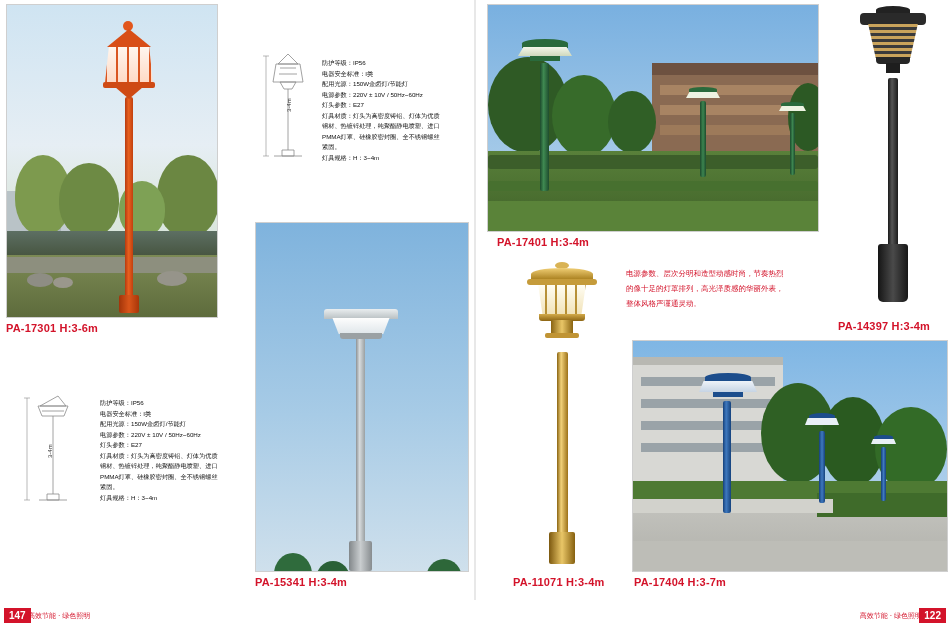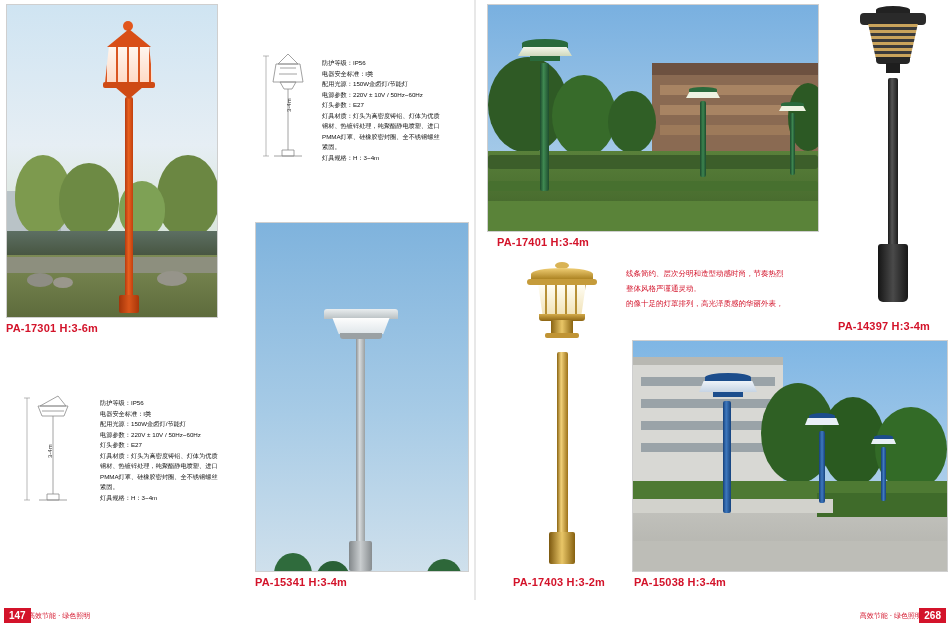--- a/index.html
+++ b/index.html
@@ -251,40 +251,40 @@
       <div style="position:absolute;left:18px;top:0;width:34px;height:8px;background:#222;border-radius:50% 50% 0 0;"></div>
       <div style="position:absolute;left:2px;top:7px;width:66px;height:12px;background:#2a2a2a;border-radius:4px;"></div>
       <div style="position:absolute;left:8px;top:18px;width:54px;height:34px;background:repeating-linear-gradient(#c9a35b 0 3px,#3a3a3a 3px 6px);clip-path:polygon(4% 0,96% 0,82% 100%,18% 100%);"></div>
       <div style="position:absolute;left:18px;top:51px;width:34px;height:7px;background:#262626;border-radius:0 0 4px 4px;"></div>
       <div style="position:absolute;left:28px;top:57px;width:14px;height:10px;background:#1e1e1e;"></div>
     </div>
   </div>
   <div class="caption" style="left:838px;top:320px;">PA-14397 H:3-4m</div>
 
   <div class="redcopy" style="left:626px;top:266px;width:200px;">
-    <div>线条简约、层次分明和造型动感时尚，节奏热烈</div>
+    <div>电源参数、层次分明和造型动感时尚，节奏热烈</div>
+    <div>的像十足的灯罩排列，高光泽质感的华丽外表，</div>
     <div>整体风格严谨通灵动。</div>
-    <div>的像十足的灯罩排列，高光泽质感的华丽外表，</div>
   </div>
 
   <div class="photo" id="p6" style="left:505px;top:252px;width:114px;height:318px;background:#ffffff;border:none;">
     <div class="pole" style="left:52px;top:100px;width:11px;height:188px;background:linear-gradient(90deg,#8a6412,#f2d27a 38%,#9c7118);"></div>
     <div class="pole" style="left:44px;top:280px;width:26px;height:32px;background:linear-gradient(90deg,#7c580f,#e9c667,#86600f);border-radius:2px;"></div>
     <div class="lamp-head" style="left:20px;top:10px;width:74px;height:94px;">
       <div style="position:absolute;left:30px;top:0;width:14px;height:7px;background:#d9b355;border-radius:50%;"></div>
       <div style="position:absolute;left:6px;top:6px;width:62px;height:12px;background:linear-gradient(#f0ce74,#a77d1c);border-radius:50% 50% 0 0;"></div>
       <div style="position:absolute;left:2px;top:17px;width:70px;height:6px;background:#c59b3a;border-radius:3px;"></div>
       <div style="position:absolute;left:10px;top:23px;width:54px;height:30px;background:linear-gradient(#fffdf3,#f1e2b7);clip-path:polygon(6% 0,94% 0,86% 100%,14% 100%);"></div>
       <div style="position:absolute;left:10px;top:23px;width:54px;height:30px;background:repeating-linear-gradient(90deg,rgba(176,134,38,.9) 0 2px,rgba(255,255,255,0) 2px 10px);clip-path:polygon(6% 0,94% 0,86% 100%,14% 100%);"></div>
       <div style="position:absolute;left:14px;top:52px;width:46px;height:7px;background:linear-gradient(#d3aa4a,#8d6513);border-radius:0 0 3px 3px;"></div>
       <div style="position:absolute;left:26px;top:58px;width:22px;height:14px;background:linear-gradient(90deg,#8a6412,#e9c667,#8a6412);"></div>
       <div style="position:absolute;left:20px;top:71px;width:34px;height:5px;background:#c09434;border-radius:2px;"></div>
     </div>
   </div>
-  <div class="caption" style="left:513px;top:576px;">PA-17403 H:3-2m</div>
+  <div class="caption" style="left:513px;top:576px;">PA-11071 H:3-4m</div>
 
   <div class="photo" id="p4" style="left:632px;top:340px;width:314px;height:230px;">
     <div class="sky"></div>
 
     <div class="bldg" style="left:0;top:16px;width:150px;height:130px;"></div>
     <div style="position:absolute;left:0;top:16px;width:150px;height:8px;background:#b8b8b2;"></div>
     <div style="position:absolute;left:8px;top:36px;width:134px;height:9px;background:#9aa3a8;"></div>
     <div style="position:absolute;left:8px;top:58px;width:134px;height:9px;background:#9aa3a8;"></div>
     <div style="position:absolute;left:8px;top:80px;width:134px;height:9px;background:#9aa3a8;"></div>
     <div style="position:absolute;left:8px;top:102px;width:134px;height:9px;background:#9aa3a8;"></div>
@@ -311,20 +311,20 @@
       <div style="position:absolute;left:4px;top:0;width:26px;height:6px;background:#1c4d8c;border-radius:50% 50% 0 0;"></div>
       <div style="position:absolute;left:0;top:5px;width:34px;height:7px;background:#e9f0f7;clip-path:polygon(8% 0,92% 0,100% 100%,0 100%);"></div>
     </div>
 
     <div class="pole" style="left:248px;top:106px;width:5px;height:54px;background:linear-gradient(90deg,#14407a,#3f79bf,#15427c);"></div>
     <div class="lamp-head" style="left:238px;top:94px;width:25px;height:14px;">
       <div style="position:absolute;left:3px;top:0;width:19px;height:4px;background:#1c4d8c;border-radius:50% 50% 0 0;"></div>
       <div style="position:absolute;left:0;top:4px;width:25px;height:5px;background:#e9f0f7;clip-path:polygon(8% 0,92% 0,100% 100%,0 100%);"></div>
     </div>
   </div>
-  <div class="caption" style="left:634px;top:576px;">PA-15038 H:3-4m</div>
+  <div class="caption" style="left:634px;top:576px;">PA-17404 H:3-7m</div>
 
   <div class="footbar"></div>
   <div class="folio" style="left:4px;">147</div>
   <div class="foottext" style="left:28px;">高效节能 · 绿色照明</div>
-  <div class="folio" style="right:4px;">268</div>
+  <div class="folio" style="right:4px;">122</div>
   <div class="foottext" style="right:28px;">高效节能 · 绿色照明</div>
 </div>
 
 </body></html>

